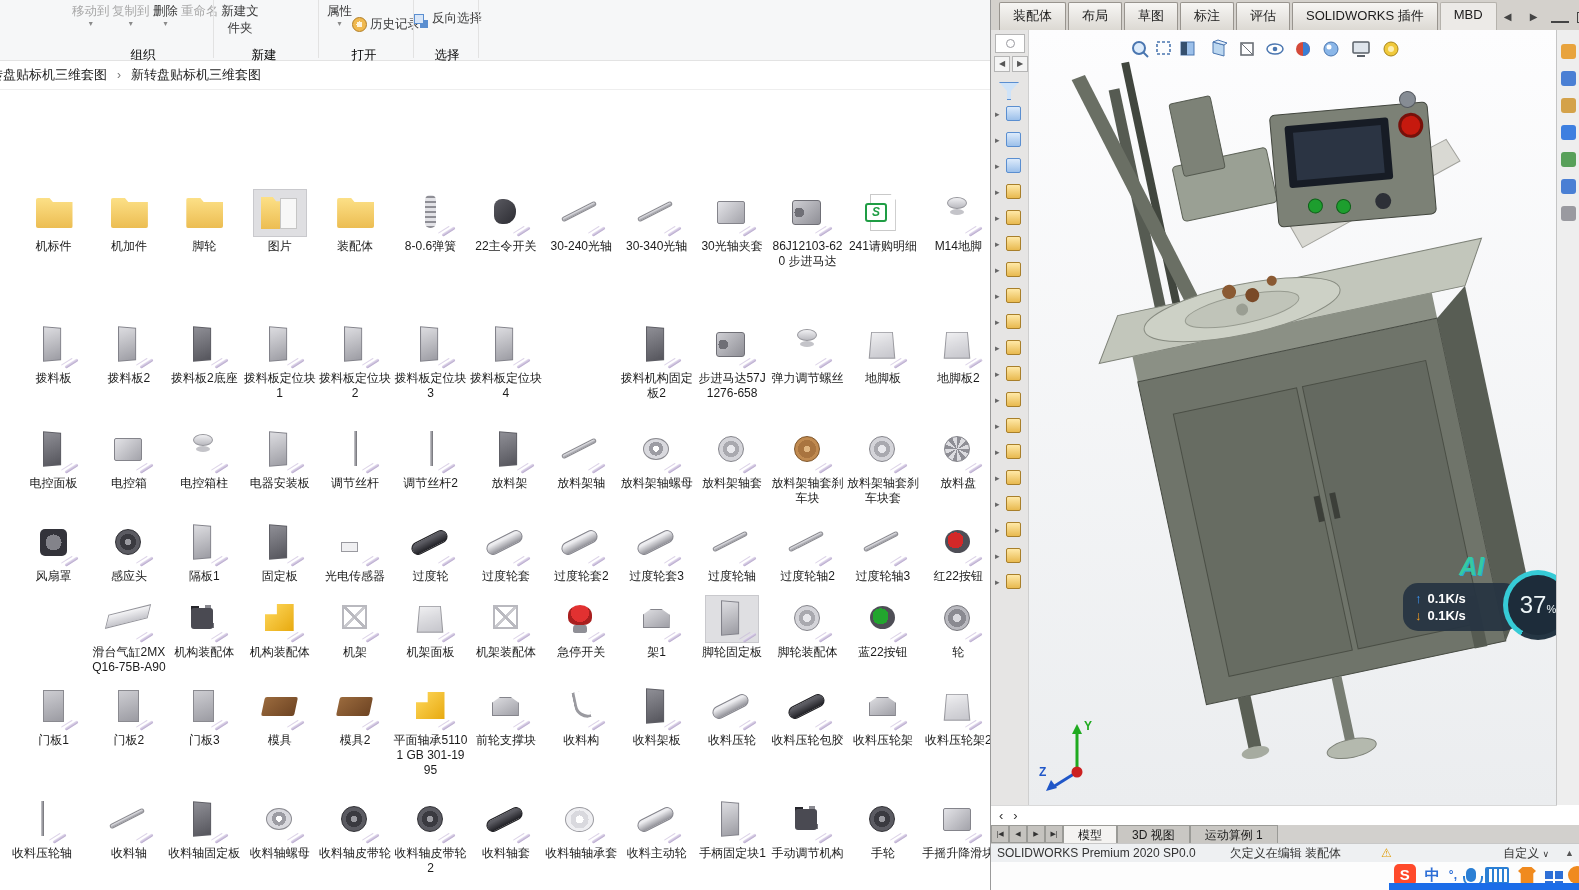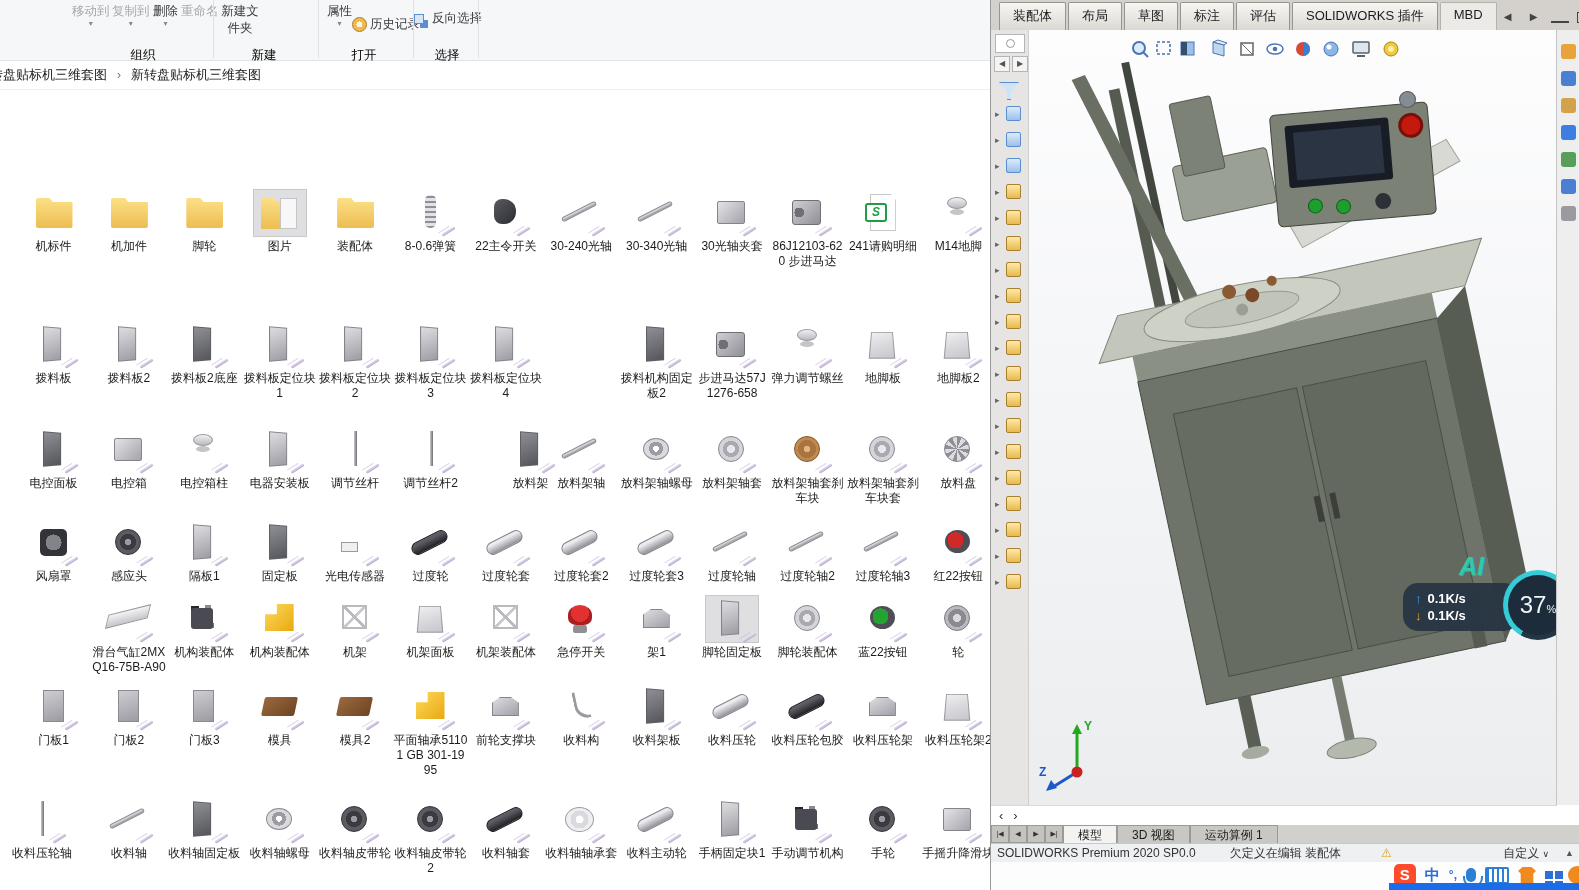--- a/index.html
+++ b/index.html
@@ -353,21 +353,21 @@
       <div class="fname">电器安装板</div>
     </div>
     <div class="file" style="left: 317.6px; top: 337px;">
       <div class="ic rod-thin"></div>
       <div class="fname">调节丝杆</div>
     </div>
     <div class="file" style="left: 393px; top: 337px;">
       <div class="ic rod-thin"></div>
       <div class="fname">调节丝杆2</div>
     </div>
-    <div class="file" style="left: 493px; top: 337px;">
+    <div class="file" style="left: 472px; top: 337px;">
       <div class="ic plate-dark"></div>
       <div class="fname">放料架</div>
     </div>
     <div class="file" style="left: 543.8px; top: 337px;">
       <div class="ic rod"></div>
       <div class="fname">放料架轴</div>
     </div>
     <div class="file" style="left: 619.2px; top: 337px;">
       <div class="ic nut"></div>
       <div class="fname">放料架轴螺母</div>
@@ -569,21 +569,21 @@
       <div class="fname">收料轴套</div>
     </div>
     <div class="file" style="left: 543.8px; top: 707px;">
       <div class="ic flange"></div>
       <div class="fname">收料轴轴承套</div>
     </div>
     <div class="file" style="left: 619.2px; top: 707px;">
       <div class="ic cyl"></div>
       <div class="fname">收料主动轮</div>
     </div>
-    <div class="file" style="left: 694.6px; top: 707px;">
+    <div class="file" style="left: 694.6px; top: 707px; align-items: flex-end;">
       <div class="ic plate"></div>
       <div class="fname">手柄固定块1</div>
     </div>
     <div class="file" style="left: 770px; top: 707px;">
       <div class="ic mech"></div>
       <div class="fname">手动调节机构</div>
     </div>
     <div class="file" style="left: 845.4px; top: 707px;">
       <div class="ic wheel-dark"></div>
       <div class="fname">手轮</div>

